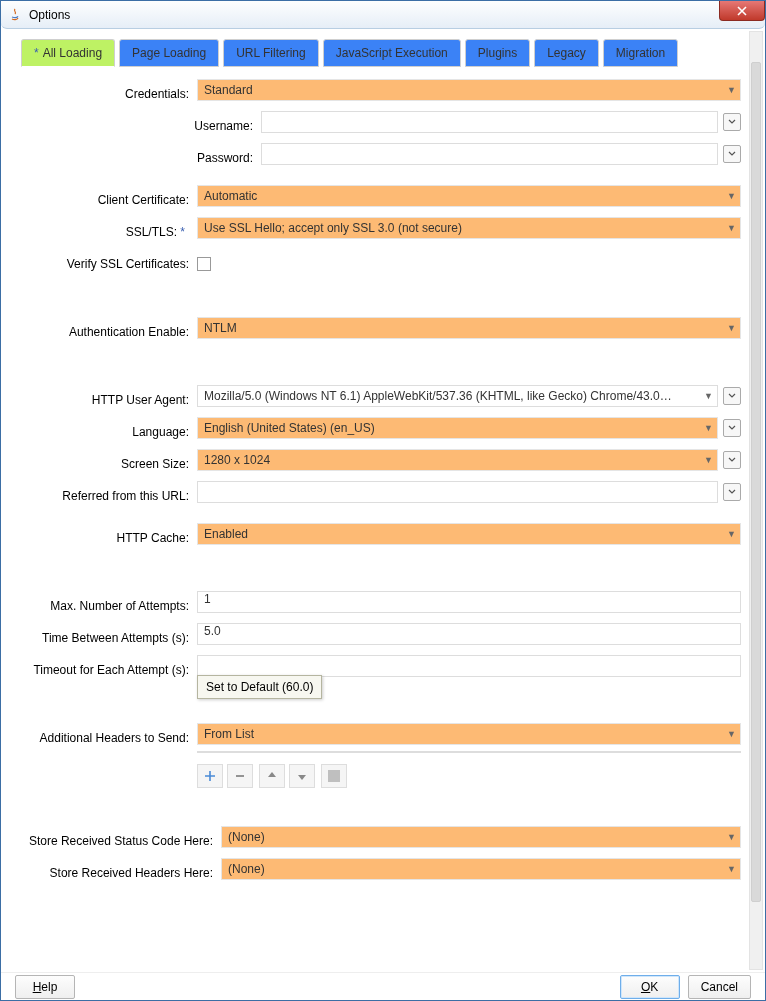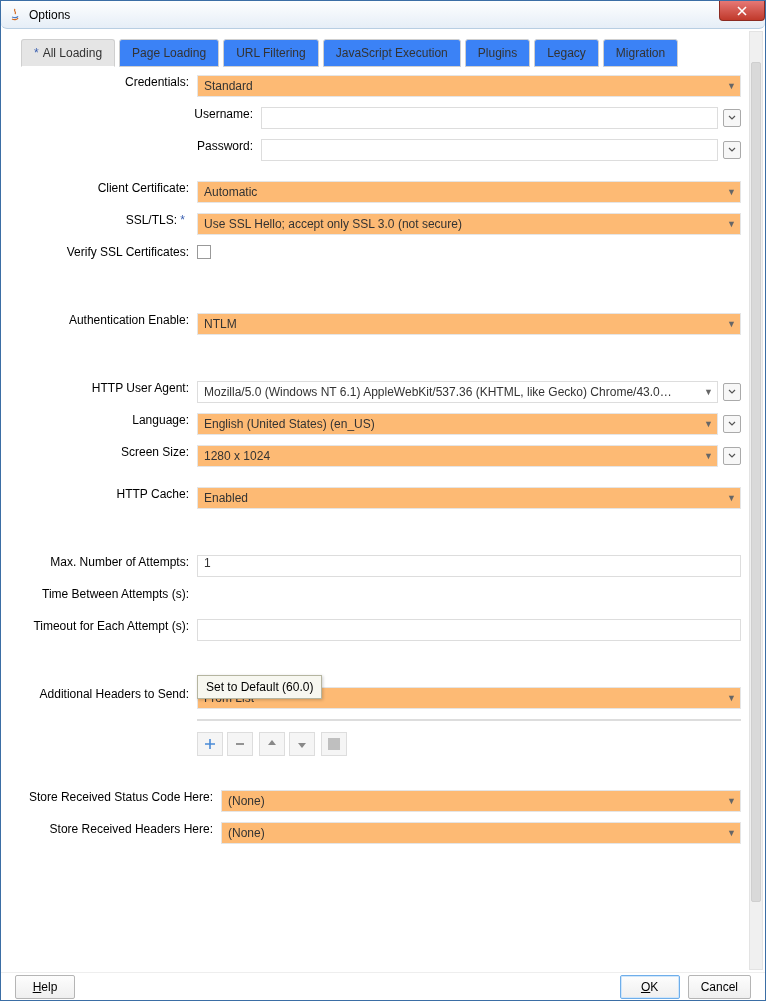--- a/index.html
+++ b/index.html
@@ -10,25 +10,25 @@
   .title { font-size:12px; color:#000; }
   .close-btn { position:absolute; right:0; top:0; width:46px; height:20px; background:linear-gradient(#e67875,#c0392b); border:1px solid #8b2b22; border-top:none; border-bottom-left-radius:4px; border-bottom-right-radius:4px; display:flex; align-items:center; justify-content:center; color:#fff; font-weight:bold; }
   .client { position:absolute; top:28px; left:0; right:0; bottom:0; display:flex; flex-direction:column; }
   .scroll-region { flex:1; position:relative; overflow:hidden; }
   .content { position:absolute; top:0; left:0; right:16px; bottom:0; padding:10px 8px 0 20px; }
   .vscroll { position:absolute; top:2px; right:2px; bottom:2px; width:14px; background:#f0f0f0; border:1px solid #e3e3e3; }
   .vscroll-thumb { position:absolute; top:30px; left:1px; right:1px; height:840px; background:#d9d9d9; border:1px solid #cfcfcf; border-radius:2px; }
 
   .tabs { display:flex; gap:4px; margin-bottom:8px; }
   .tab { padding:6px 12px; border:1px solid #cfcfcf; background:#3b82f6; border-radius:3px 3px 0 0; color:#333; }
-  .tab.active { background:#e5e5e5; border-bottom-color:#fff; position:relative; z-index:1; }
+  .tab.active { background:#bef264; border-bottom-color:#fff; position:relative; z-index:1; }
   .star { color:#3a5fb0; margin-right:4px; }
 
   .form { display:flex; flex-direction:column; gap:0; }
-  .row { display:flex; align-items:flex-start; min-height:26px; margin-bottom:6px; }
+  .row { display:flex; align-items:flex-end; min-height:26px; margin-bottom:6px; }
   .row .lbl { width:176px; text-align:right; padding-right:8px; color:#000; font-size:12px; }
   .row .field { flex:1; display:flex; align-items:center; gap:5px; }
   .dropdown { flex:1; height:22px; background:#fdba74; border:1px solid #e5e5e5; display:flex; align-items:center; justify-content:space-between; padding:0 4px 0 6px; color:#333; font-size:12px; }
   .dropdown.white { background:#fff; border:1px solid #ddd; }
   .chev { font-size:9px; color:#666; }
   .textin { flex:1; height:22px; background:#fff; border:1px solid #ddd; padding:0 6px; color:#333; }
   .sidebtn { width:18px; height:18px; border:1px solid #aaa; background:#f7f7f7; display:flex; align-items:center; justify-content:center; border-radius:2px; }
   .sidebtn svg { width:8px; height:8px; }
   .checkbox { width:14px; height:14px; border:1px solid #999; background:#fff; display:inline-flex; align-items:center; justify-content:center; }
   .checkbox.checked { background:#3a8ee6; border-color:#3a8ee6; }
@@ -203,20 +203,31 @@
                   <span class="chev">▼</span>
                 </div>
               <div class="sidebtn">
                   <svg viewBox="0 0 8 8">
                     <path d="M1 2l3 3 3-3" stroke="#555" fill="none" stroke-width="1.2"></path>
                   </svg>
                 </div>
             </div>
           </div>
 
+          <div class="row">
+            <div class="lbl">Referred from this URL:</div>
+            <div class="field">
+              <div class="textin"><span></span></div>
+              <div class="sidebtn">
+                  <svg viewBox="0 0 8 8">
+                    <path d="M1 2l3 3 3-3" stroke="#555" fill="none" stroke-width="1.2"></path>
+                  </svg>
+                </div>
+            </div>
+          </div>
 
           <div class="sm-gap"></div>
 
 
           <div class="row">
             <div class="lbl">HTTP Cache:</div>
             <div class="field">
                 <div class="dropdown">
                   <span>Enabled</span>
                   <span class="chev">▼</span>
@@ -228,20 +239,23 @@
 
           <div class="row">
             <div class="lbl">Max. Number of Attempts:</div>
             <div class="field">
                 <div class="textin"><span>1</span></div>
               </div>
           </div>
 
           <div class="row">
             <div class="lbl">Time Between Attempts (s):</div>
+            <div class="field">
+                <div class="textin"><span>5.0</span></div>
+              </div>
           </div>
 
           <div class="row" style="position:relative;">
             <div class="lbl">Timeout for Each Attempt (s):</div>
             <div class="field">
                 <div class="textin"><span></span></div>
               </div>
           </div>
 
           <div class="section-gap"></div>

